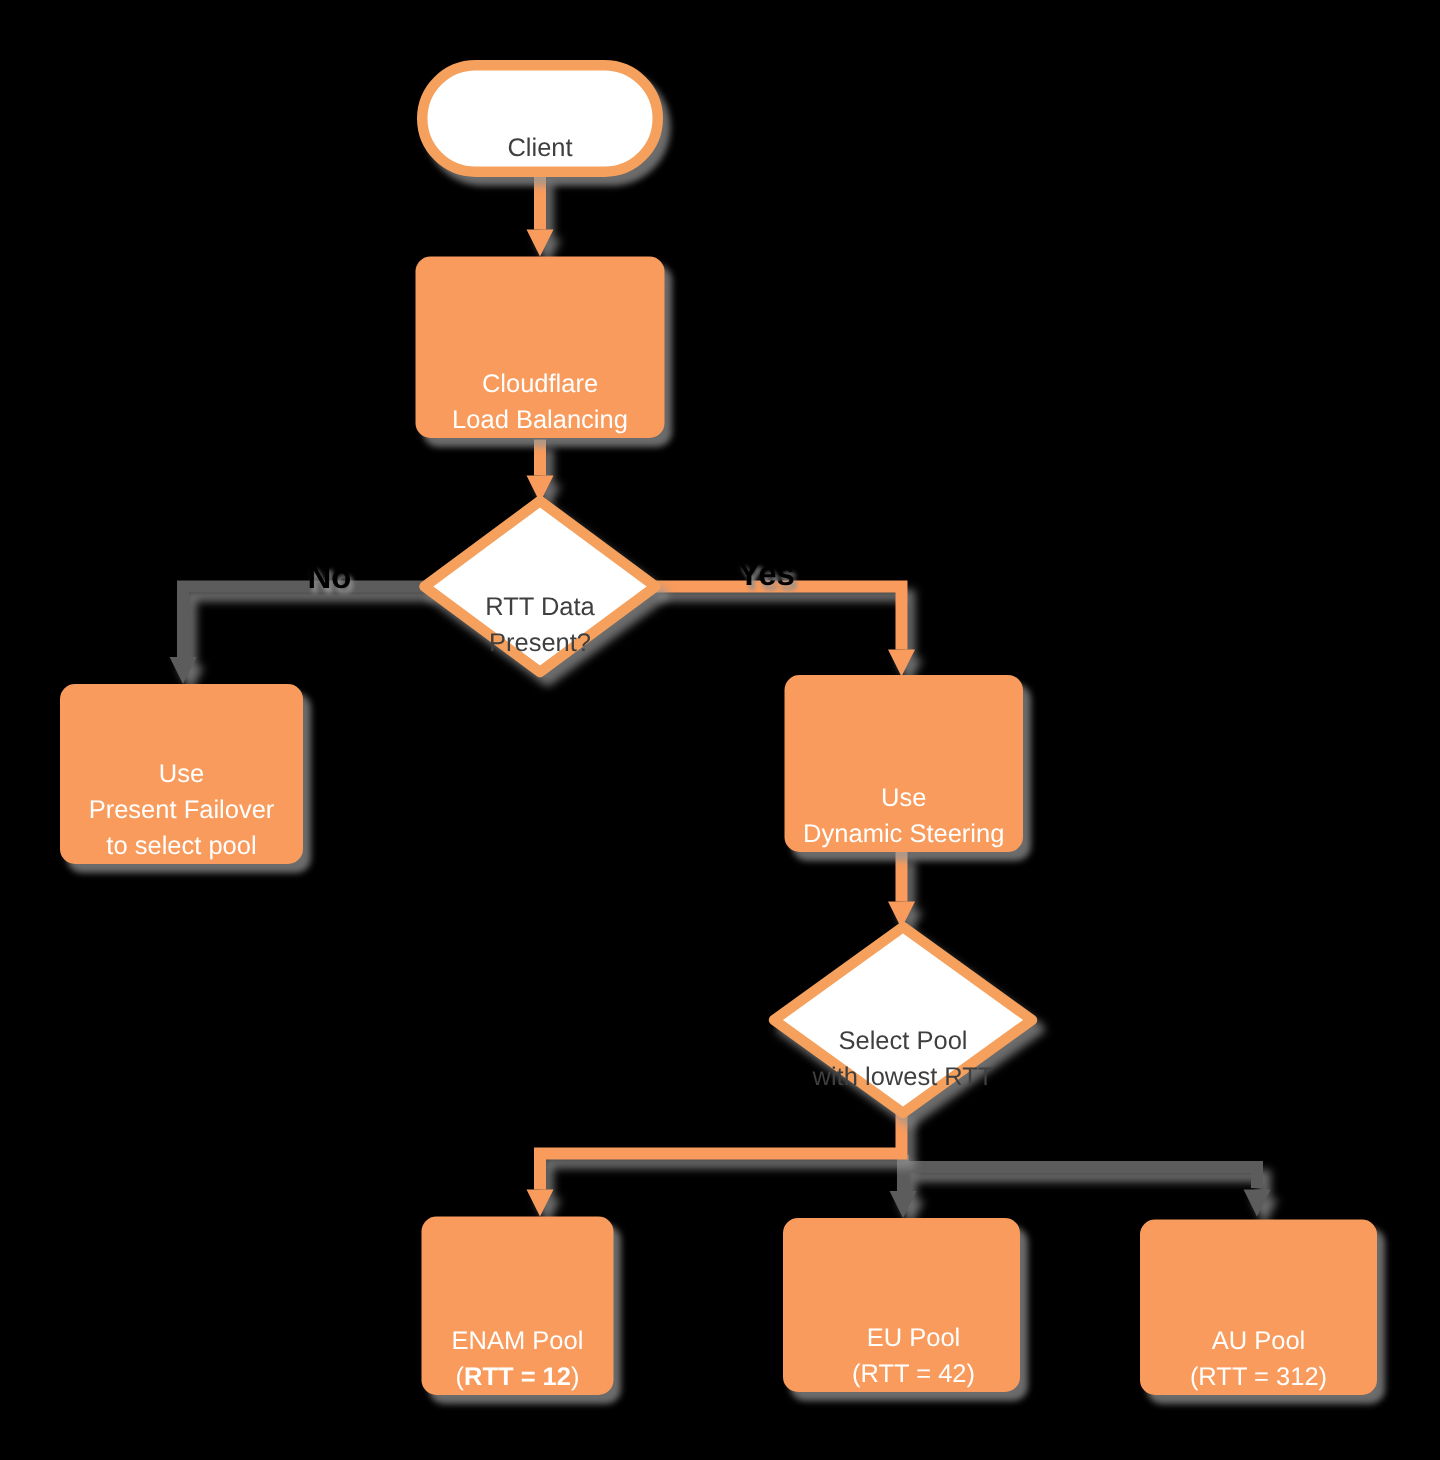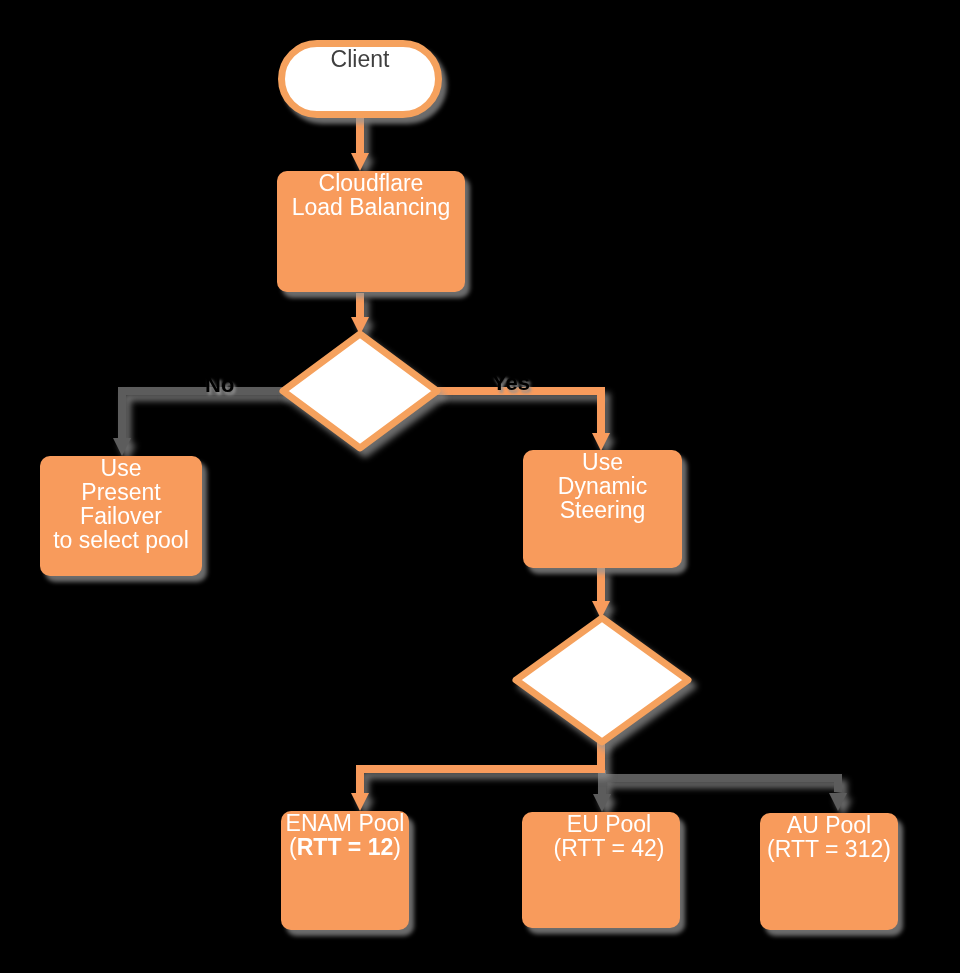--- a/index.html
+++ b/index.html
@@ -13,22 +13,22 @@
   .line.orange { stroke: var(--connector-orange, #F89B5C); }
   .line.gray   { stroke: var(--connector-gray, #5C5C5C); }
   .arrow.orange { fill: var(--connector-orange, #F89B5C); }
   .arrow.gray   { fill: var(--connector-gray, #5C5C5C); }
   .diamond {
     fill:#ffffff; stroke: var(--node-border, #F5A15D);
     stroke-width:7; stroke-linejoin:round;
   }
   .node {
     position:absolute; box-sizing:border-box;
-    display:flex; flex-direction:column; justify-content:flex-start; align-items:center;
-    text-align:center; font-size:23px; line-height:24px;
+    display:flex; flex-direction:column; justify-content:flex-end; align-items:center;
+    text-align:center; font-size:17px; line-height:24px;
   }
   .flow-box {
     background: var(--node-fill, #F89B5C);
     color: var(--text-on-orange, #FFFFFF);
     border-radius:10px;
     box-shadow: 5px 6px 4px rgba(150,150,150,0.72);
   }
   .stadium {
     background:#ffffff;
     border:7px solid var(--node-border, #F5A15D);
@@ -78,51 +78,59 @@
     <g class="shadowed">
       <polygon class="diamond" points="360,334 437,391 360,448 283,391"></polygon>
       <polygon class="diamond" points="602,618 688,680 602,742 516,680"></polygon>
     </g>
   </svg>
 
   <div class="node stadium" style="left:278px; top:40px; width:164px; height:78px;">
     <div>Client</div>
   </div>
 
-  <div class="node flow-box" style="left:277px; top:171px; width:188px; height:121px;">
+  <div class="node flow-box" style="left:277px; top:171px; width:166px; height:121px;">
     <div>Cloudflare</div>
     <div>Load Balancing</div>
   </div>
 
+  <div class="node diamond-label" style="left:285px; top:341px; width:150px; height:100px;">
+    <div>RTT Data</div>
+    <div>Present?</div>
+  </div>
 
   <div class="edge-label" style="left:205px; top:372px;">No</div>
   <div class="edge-label" style="left:492px; top:370px;">Yes</div>
 
   <div class="node flow-box" style="left:40px; top:456px; width:162px; height:120px;">
     <div>Use</div>
     <div>Present Failover</div>
     <div>to select pool</div>
   </div>
 
   <div class="node flow-box" style="left:523px; top:450px; width:159px; height:118px;">
     <div>Use</div>
     <div>Dynamic Steering</div>
   </div>
 
+  <div class="node diamond-label" style="left:515px; top:630px; width:174px; height:100px;">
+    <div>Select Pool</div>
+    <div>with lowest RTT</div>
+  </div>
 
   <div class="node flow-box" style="left:281px; top:811px; width:128px; height:119px;">
     <div>ENAM Pool</div>
     <div>
       <span>(</span><span class="bold">RTT = 12</span><span>)</span>
     </div>
   </div>
 
   <div class="node flow-box" style="left:522px; top:812px; width:158px; height:116px;padding-left:16px;">
     <div>EU Pool</div>
     <div>(RTT = 42)</div>
   </div>
 
-  <div class="node flow-box" style="left:760px; top:813px; width:138px; height:117px;">
+  <div class="node flow-box" style="left:760px; top:813px; width:158px; height:117px;">
     <div>AU Pool</div>
     <div>(RTT = 312)</div>
   </div>
 
 </div>
 
 </body></html>

